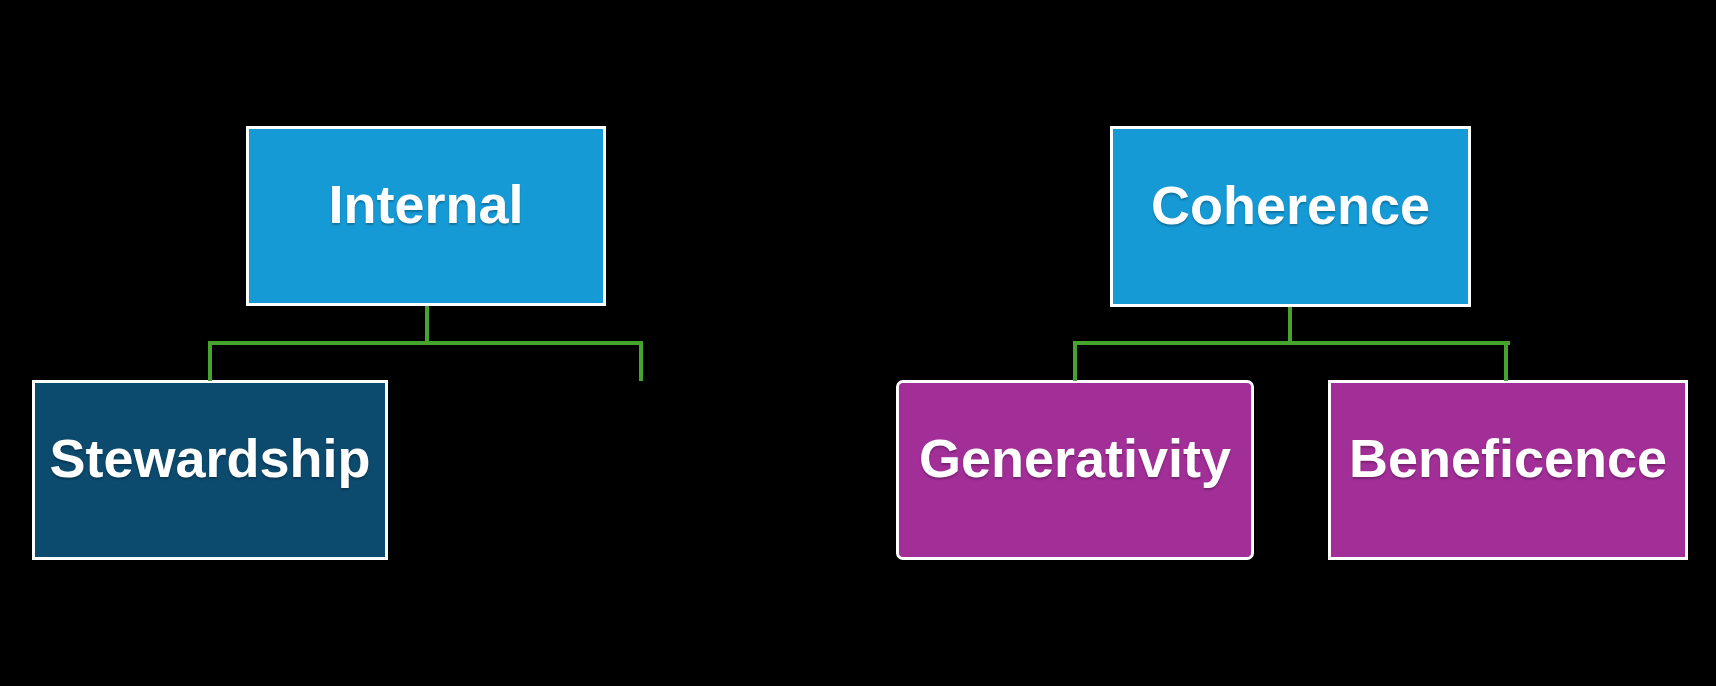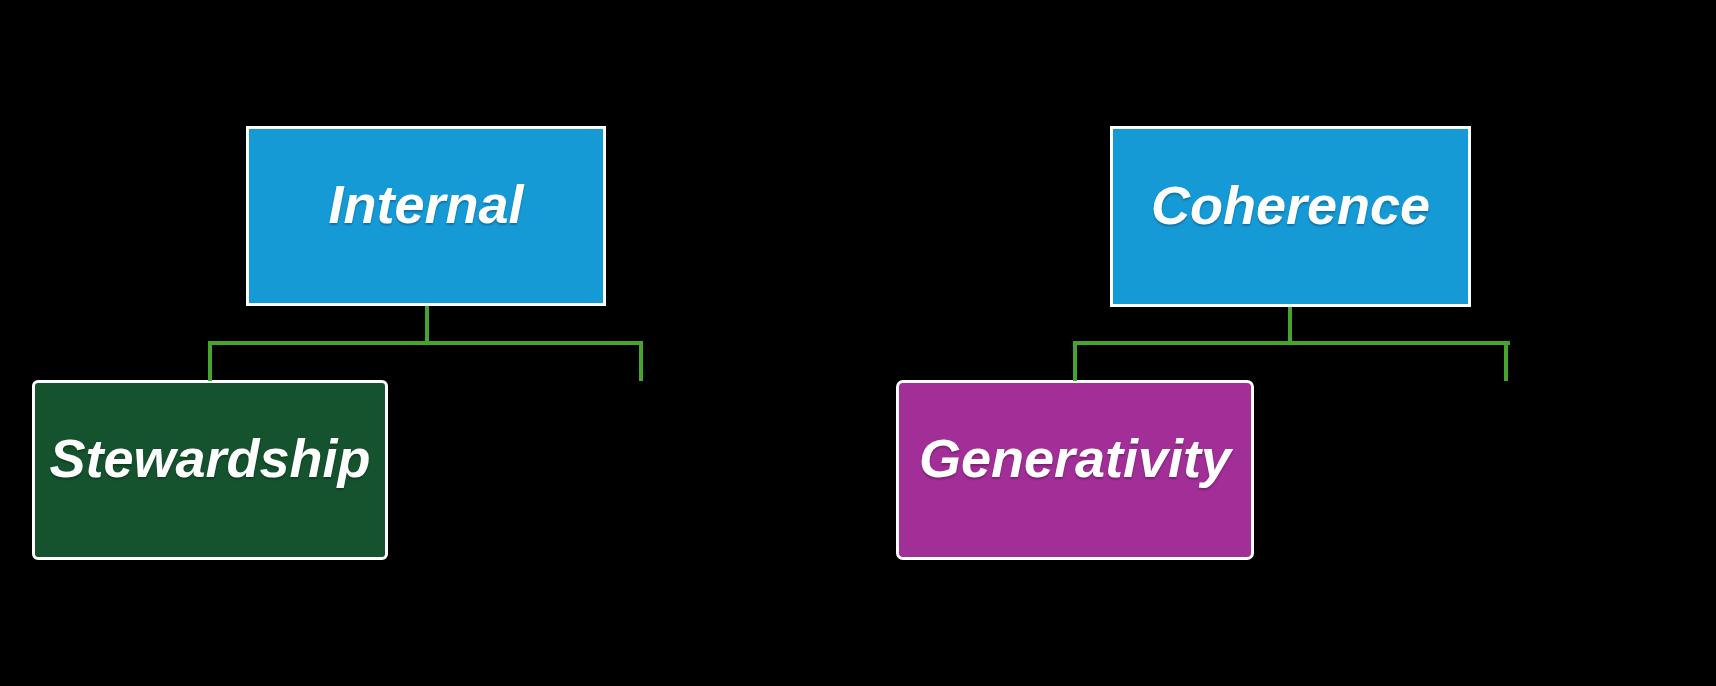--- a/index.html
+++ b/index.html
@@ -16,21 +16,20 @@
     font-family: "Liberation Sans", sans-serif;
   }
   .node {
     position: absolute;
     box-sizing: border-box;
     border: 3px solid #ffffff;
     display: flex;
     align-items: center;
     justify-content: center;
     padding-bottom: 24px;
-    font-style: italic;
   }
   .node .label {
     color: #ffffff;
     font-weight: 700;
     font-size: 54px;
     letter-spacing: 0px;
     text-shadow: 0 2px 2px rgba(0,0,0,0.25);
     white-space: nowrap;
   }
   
@@ -55,34 +54,37 @@
   #r-drop-right  { left: 1504px; top: 341px; width: 4px;   height: 40px; }
 </style>
 </head>
 <body>
 
 <div id="canvas">
 
   <div class="node" id="node-internal" style="background: rgb(22, 154, 214);">
     <span class="label">Internal</span>
   </div>
-  <div class="node" id="node-stewardship" style="background: #14532d; border-radius: 6px;">
+  <div class="node" id="node-stewardship" style="background: #0c4a6e;">
     <span class="label">Stewardship</span>
   </div>
 
   <div class="line" id="l-stub" style="background: rgb(70, 164, 46);"></div>
   <div class="line" id="l-bar" style="background: rgb(70, 164, 46);"></div>
   <div class="line" id="l-drop-left" style="background: rgb(70, 164, 46);"></div>
   <div class="line" id="l-drop-right" style="background: rgb(70, 164, 46);"></div>
 
   <div class="node" id="node-external" style="background: rgb(22, 154, 214);">
     <span class="label">Coherence</span>
   </div>
   <div class="node" id="node-generativity" style="background: rgb(162, 46, 151);">
     <span class="label">Generativity</span>
   </div>
+  <div class="node" id="node-beneficence" style="background: rgb(162, 46, 151);">
+    <span class="label">Beneficence</span>
+  </div>
 
   <div class="line" id="r-stub" style="background: rgb(70, 164, 46);"></div>
   <div class="line" id="r-bar" style="background: rgb(70, 164, 46);"></div>
   <div class="line" id="r-drop-left" style="background: rgb(70, 164, 46);"></div>
   <div class="line" id="r-drop-right" style="background: rgb(70, 164, 46);"></div>
 
 </div>
 
 </body></html>

